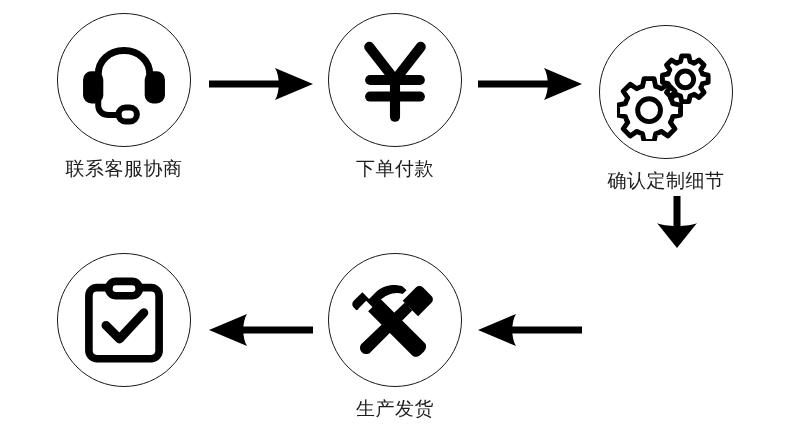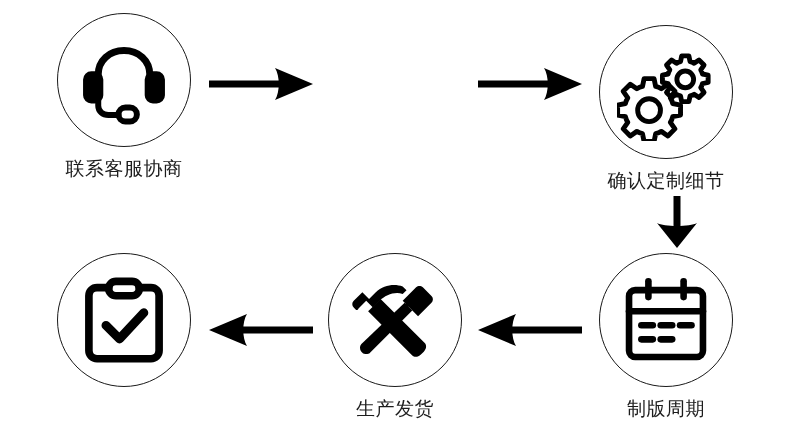--- a/index.html
+++ b/index.html
@@ -82,55 +82,51 @@
           <rect x="9" y="44" width="15" height="28" rx="5.5" fill="#000" stroke="#000" stroke-width="7"></rect>
           <rect x="76" y="44" width="15" height="28" rx="5.5" fill="#000" stroke="#000" stroke-width="7"></rect>
           <path d="M22 72 V78 C22 84 27 88 33 88 H44" stroke-width="6.5"></path>
           <rect x="44" y="80" width="20" height="15" rx="7.5" stroke-width="6.5"></rect>
         </svg>
       </span>
     </div>
     <div class="node-label">联系客服协商</div>
   </div>
 
+  <div class="node" id="node-1">
+    <div class="node-circle">
+      <span>
+        <svg width="92" height="92" viewBox="0 0 100 100" fill="none" stroke="#000000" stroke-width="11" stroke-linecap="round">
+          <path d="M22 14 L50 50"></path>
+          <path d="M78 14 L50 50"></path>
+          <path d="M50 50 V90"></path>
+          <path d="M23 50 H77"></path>
+          <path d="M23 68 H77"></path>
+        </svg>
+      </span>
+    </div>
+    <div class="node-label">下单付款</div>
+  </div>
 
   <div class="node" id="node-2">
     <div class="node-circle">
       <span>
         <svg width="98" height="98" viewBox="0 0 110 110" fill="none" stroke="#000000" stroke-width="5.5" stroke-linejoin="round" stroke-linecap="round">
 
           <path d="M72.6 14.5 h8.1 l1.3 6.4 a15 15 0 0 1 4.6 1.9 l5.4-3.7 5.7 5.7 -3.7 5.4 a15 15 0 0 1 1.9 4.6 l6.4 1.3 v8.1 l-6.4 1.3 a15 15 0 0 1 -1.9 4.6 l3.7 5.4 -5.7 5.7 -5.4-3.7 a15 15 0 0 1 -4.6 1.9 l-1.3 6.4 h-8.1 l-1.3-6.4 a15 15 0 0 1 -4.6-1.9 l-5.4 3.7 -5.7-5.7 3.7-5.4 a15 15 0 0 1 -1.9-4.6 l-6.4-1.3 v-8.1 l6.4-1.3 a15 15 0 0 1 1.9-4.6 l-3.7-5.4 5.7-5.7 5.4 3.7 a15 15 0 0 1 4.6-1.9 z"></path>
           <circle cx="76.6" cy="40.8" r="9.4"></circle>
 
           <path d="M30.4 40 h11.2 l1.8 8.8 a20.5 20.5 0 0 1 6.3 2.6 l7.4-5.1 7.9 7.9 -5.1 7.4 a20.5 20.5 0 0 1 2.6 6.3 l8.8 1.8 v11.2 l-8.8 1.8 a20.5 20.5 0 0 1 -2.6 6.3 l5.1 7.4 -7.9 7.9 -7.4-5.1 a20.5 20.5 0 0 1 -6.3 2.6 l-1.8 8.8 h-11.2 l-1.8-8.8 a20.5 20.5 0 0 1 -6.3-2.6 l-7.4 5.1 -7.9-7.9 5.1-7.4 a20.5 20.5 0 0 1 -2.6-6.3 l-8.8-1.8 v-11.2 l8.8-1.8 a20.5 20.5 0 0 1 2.6-6.3 l-5.1-7.4 7.9-7.9 7.4 5.1 a20.5 20.5 0 0 1 6.3-2.6 z"></path>
           <circle cx="36" cy="75.4" r="12.8"></circle>
         </svg>
       </span>
     </div>
     <div class="node-label">确认定制细节</div>
   </div>
 
-  <div class="node" id="node-3">
-    <div class="node-circle">
-      <span>
-        <svg width="88" height="88" viewBox="0 0 100 100" fill="none" stroke="#000000" stroke-width="7.5" stroke-linecap="round" stroke-linejoin="round">
-          <rect x="8" y="16" width="84" height="76" rx="7"></rect>
-          <path d="M8 40 H92"></path>
-          <path d="M30 6 V24"></path>
-          <path d="M70 6 V24"></path>
-          <path d="M22 56 H35"></path>
-          <path d="M44 56 H57"></path>
-          <path d="M66 56 H79"></path>
-          <path d="M22 72 H35"></path>
-          <path d="M44 72 H57"></path>
-        </svg>
-      </span>
-    </div>
-    <div class="node-label">制版周期</div>
-  </div>
 
   <div class="node" id="node-4">
     <div class="node-circle">
       <span>
         <svg width="96" height="96" viewBox="0 0 100 100" fill="#000000">
 
           <path d="M12 38 L20 30 L27 37 L34 30 C40 24 50 20 58 23 L62 19 L58 15
                    C50 12 38 13 30 21 L23 28 L16 21 L7 30 C5 32 5 35 7 37 L9 39
                    C10 40 11 40 12 38 Z"></path>
           <path d="M28 40 L38 30 L84 76 C86 78 86 82 83 85 L80 88 C77 91 73 91 71 89 L25 43 Z" transform="translate(-3,-2)"></path>

